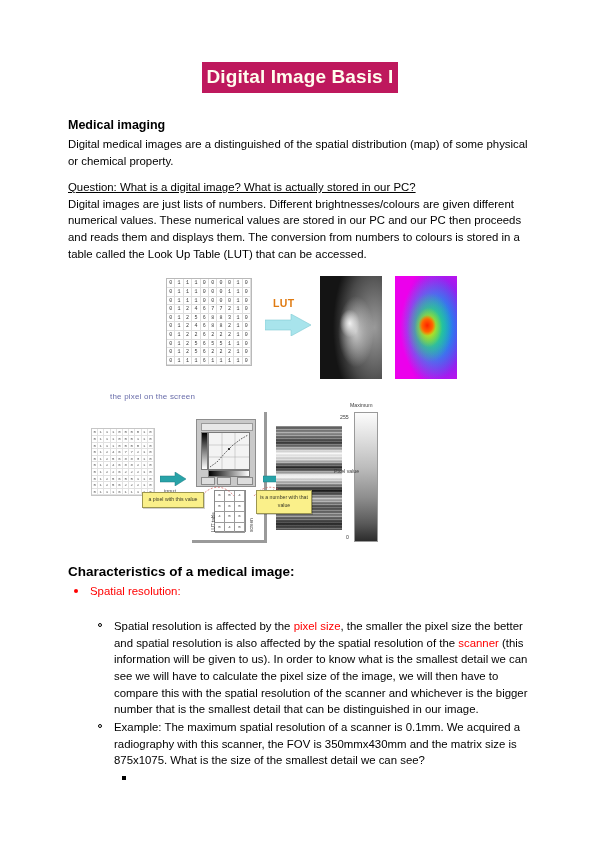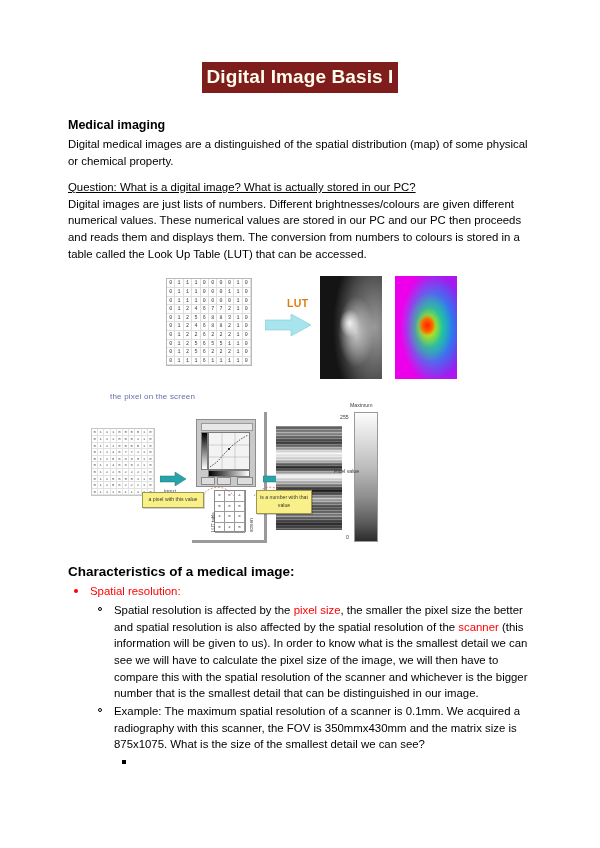--- a/index.html
+++ b/index.html
@@ -23,21 +23,21 @@
     position: relative;
   }
 
   
   .title-wrap {
     text-align: center;
     margin-top: 62px;
   }
   .doc-title {
     display: inline-block;
-    background: #7f1d1d;
+    background: #be185d;
     color: #FFFDEE;
     font-size: 19px;
     font-weight: bold;
     line-height: 1.35;
     padding: 2px 5px 3px 5px;
     letter-spacing: 0.1px;
   }
 
   
   .content {
@@ -86,21 +86,21 @@
     font-size: 5px;
     line-height: 8.4px;
     text-align: center;
     color: #3a3a3a;
     border-right: 0.4px solid #dedede;
     border-bottom: 0.4px solid #dedede;
     overflow: hidden;
   }
   .lut-label {
     position: absolute;
-    left: 219px;
+    left: 205px;
     top: 21px;
     font-size: 10.5px;
     font-weight: bold;
     color: #E07B12;
     letter-spacing: 0.4px;
   }
   .arrow-cyan {
     position: absolute;
     left: 197px;
     top: 38px;
@@ -284,21 +284,21 @@
 
   
   h2.char {
     font-size: 13.5px;
     font-weight: bold;
     margin: 20px 0 4px 0;
   }
   ul { margin: 0; padding: 0; list-style: none; }
   li { font-size: 11.4px; line-height: 1.46; }
 
-  .lvl1 { position: relative; padding-left: 22px; color: #FF0000; margin-bottom: 2px; }
+  .lvl1 { position: relative; padding-left: 22px; color: #FF0000; margin-bottom: 18px; }
   .lvl1 > .bullet {
     position: absolute; left: 6px; top: 6px;
     width: 4px; height: 4px; border-radius: 50%; background: #FF0000;
   }
   .lvl2 { position: relative; padding-left: 46px; margin-bottom: 1px; }
   .lvl2 > .bullet {
     position: absolute; left: 30px; top: 5px;
     width: 4px; height: 4px; border-radius: 50%;
     border: 1px solid #000; background: transparent; box-sizing: border-box;
   }

